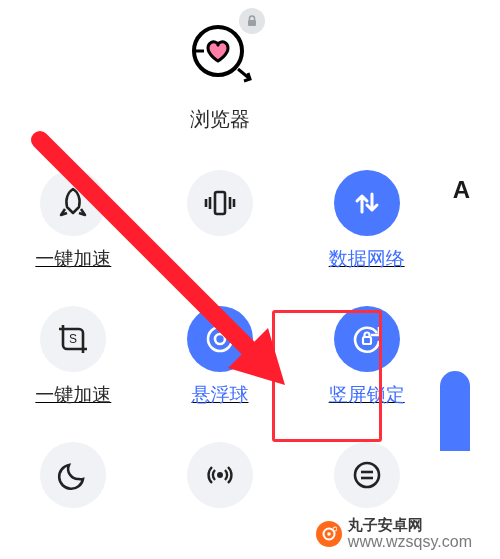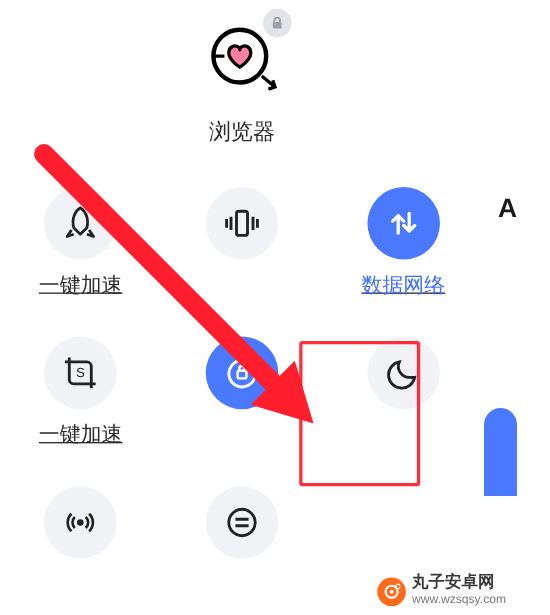--- a/index.html
+++ b/index.html
@@ -26,24 +26,24 @@
 
   
   .arrow { position: absolute; top: 130px; left: 30px; pointer-events: none; }
 
   
   .font-A { position: absolute; top: 176px; right: 10px; font-size: 24px; color: #1a1a1a; font-weight: 600; }
   .slider-track { position: absolute; right: 10px; top: 220px; width: 30px; height: 230px; background: #fff; border-radius: 15px; }
   .slider-fill { position: absolute; right: 10px; bottom: 108px; width: 30px; height: 80px; background: #4a78ff; border-radius: 15px 15px 0 0; }
 
   
-  .watermark { position: absolute; right: 20px; bottom: 8px; display: flex; align-items: flex-end; gap: 6px; }
+  .watermark { position: absolute; right: 8px; bottom: 8px; display: flex; align-items: center; gap: 6px; }
   .wm-icon { width: 26px; height: 26px; border-radius: 50%; background: #ff6a1a; display: flex; align-items: center; justify-content: center; }
   .wm-text { font-size: 15px; color: #3a3a3a; font-weight: 600; line-height: 1.1; }
-  .wm-text .sub { font-size: 11px; color: #7a7a7a; font-weight: 400; display: block; }
+  .wm-text .sub { font-size: 16px; color: #7a7a7a; font-weight: 400; display: block; }
 
   svg { display: block; }
 </style>
 </head>
 <body>
 
 <div class="canvas">
 
   <div class="app-row">
 
@@ -112,32 +112,44 @@
           <span>
         <svg width="36" height="36" viewBox="0 0 36 36">
               <path d="M8 4v20a4 4 0 0 0 4 4h20M28 32V12a4 4 0 0 0-4-4H4" fill="none" stroke="#222" stroke-width="2.6"></path>
               <text x="18" y="22" text-anchor="middle" font-size="12" font-family="sans-serif" fill="#222">S</text>
             </svg>
       </span>
         </div>
       <div class="qs-label">一键加速</div>
     </div>
 
+    <div class="qs-item">
+      <div class="qs-circle on">
+          <span>
+        <svg width="36" height="36" viewBox="0 0 36 36">
+              <circle cx="18" cy="18" r="12" fill="none" stroke="#fff" stroke-width="2.6"></circle>
+              <circle cx="18" cy="18" r="5" fill="none" stroke="#fff" stroke-width="2.6"></circle>
+            </svg>
+      </span>
+        </div>
+      <div class="qs-label on">悬浮球</div>
+    </div>
 
     <div class="qs-item">
       <div class="qs-circle on">
           <span>
         <svg width="36" height="36" viewBox="0 0 36 36">
               <path d="M28 12a12 12 0 1 0 2 8" fill="none" stroke="#fff" stroke-width="2.6"></path>
               <polyline points="30,6 30,14 22,14" fill="none" stroke="#fff" stroke-width="2.6"></polyline>
               <rect x="14" y="16" width="8" height="7" rx="1.5" fill="none" stroke="#fff" stroke-width="2.2"></rect>
               <path d="M15.5 16v-2a2.5 2.5 0 0 1 5 0v2" fill="none" stroke="#fff" stroke-width="2.2"></path>
             </svg>
       </span>
         </div>
+      <div class="qs-label on">竖屏锁定</div>
     </div>
 
     <div class="qs-item">
       <div class="qs-circle">
           <span>
         <svg width="32" height="32" viewBox="0 0 32 32">
               <path d="M22 20a10 10 0 0 1-10-14 12 12 0 1 0 14 14 10 10 0 0 1-4 0z" fill="none" stroke="#222" stroke-width="2.6"></path>
             </svg>
       </span>
         </div>

